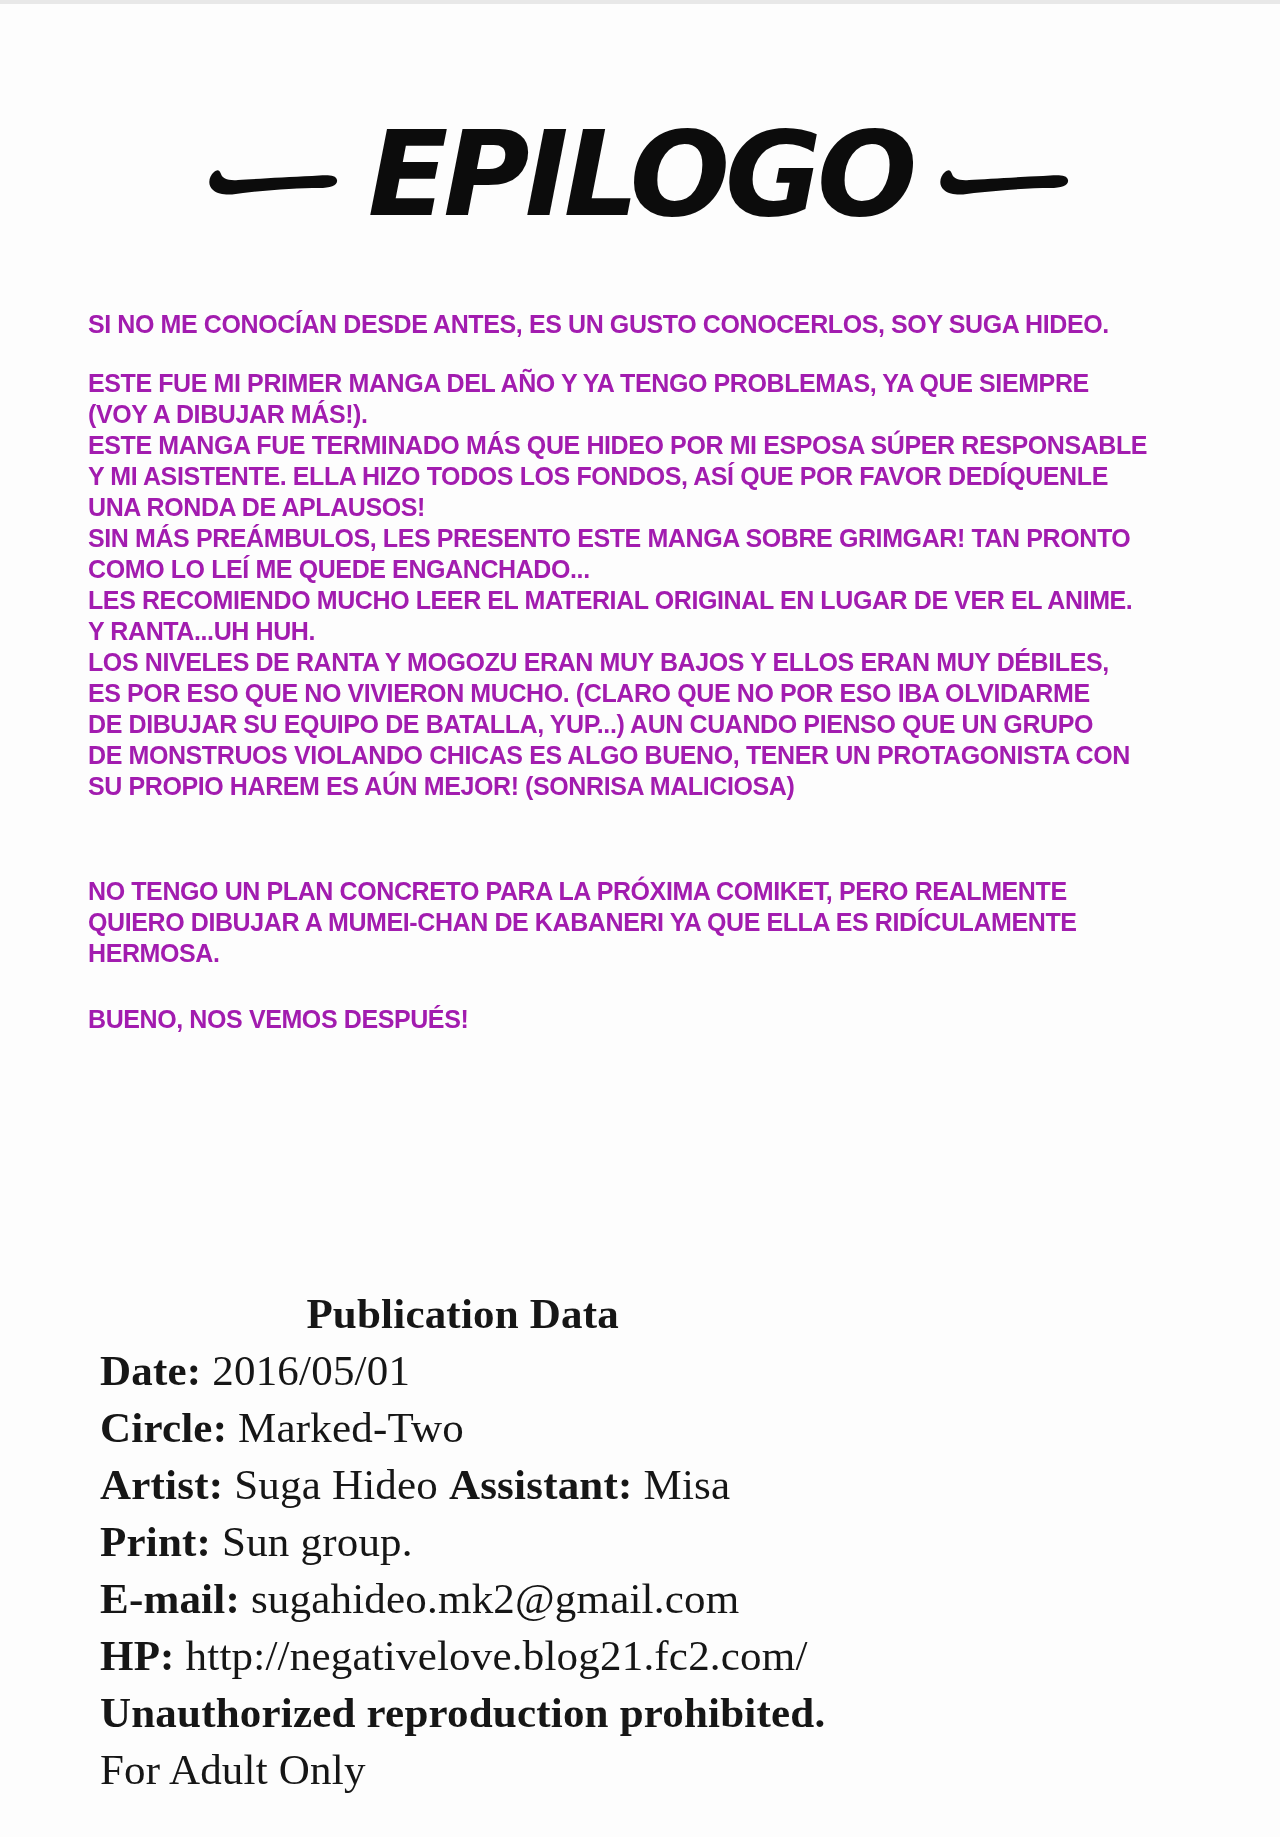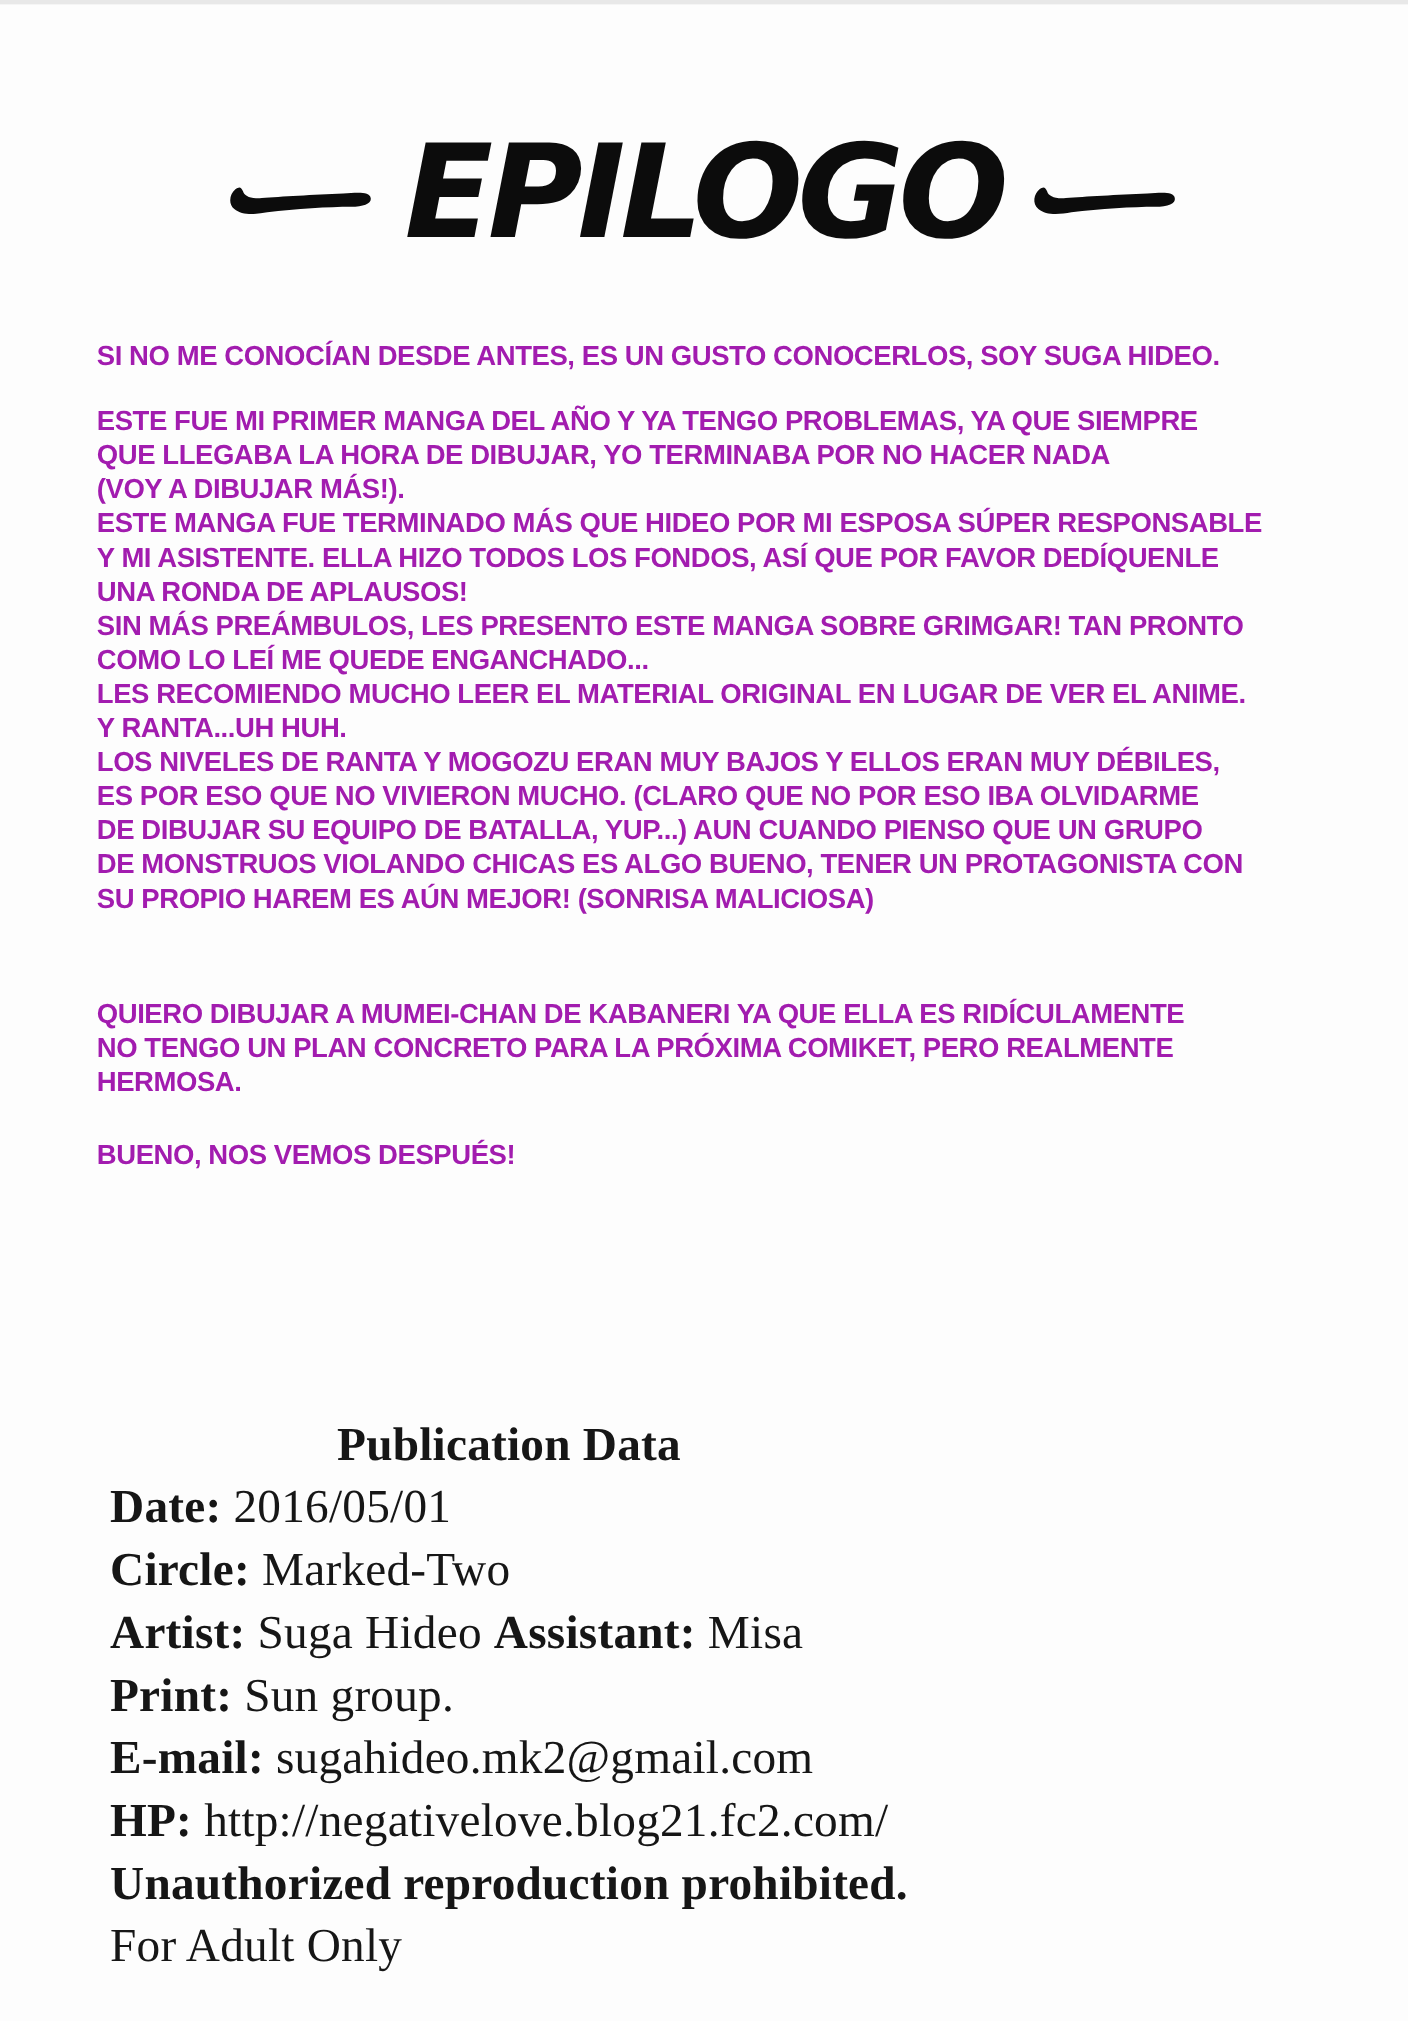--- a/index.html
+++ b/index.html
@@ -93,38 +93,37 @@
       </svg>
     </span>
   </header>
 
   <main class="body-text" id="body-text">
       <div class="para para-0">
         <div class="line">SI NO ME CONOCÍAN DESDE ANTES, ES UN GUSTO CONOCERLOS, SOY SUGA HIDEO.</div>
       </div>
       <div class="para para-1">
         <div class="line">ESTE FUE MI PRIMER MANGA DEL AÑO Y YA TENGO PROBLEMAS, YA QUE SIEMPRE</div>
-        <div class="line">QUE LLEGABA LA HORA DE DIBUJAR, YO TERMINABA POR NO HACER NADA</div>
         <div class="line">(VOY A DIBUJAR MÁS!).</div>
         <div class="line">ESTE MANGA FUE TERMINADO MÁS QUE HIDEO POR MI ESPOSA SÚPER RESPONSABLE</div>
         <div class="line">Y MI ASISTENTE. ELLA HIZO TODOS LOS FONDOS, ASÍ QUE POR FAVOR DEDÍQUENLE</div>
         <div class="line">UNA RONDA DE APLAUSOS!</div>
         <div class="line">SIN MÁS PREÁMBULOS, LES PRESENTO ESTE MANGA SOBRE GRIMGAR! TAN PRONTO</div>
         <div class="line">COMO LO LEÍ ME QUEDE ENGANCHADO...</div>
         <div class="line">LES RECOMIENDO MUCHO LEER EL MATERIAL ORIGINAL EN LUGAR DE VER EL ANIME.</div>
         <div class="line">Y RANTA...UH HUH.</div>
         <div class="line">LOS NIVELES DE RANTA Y MOGOZU ERAN MUY BAJOS Y ELLOS ERAN MUY DÉBILES,</div>
         <div class="line">ES POR ESO QUE NO VIVIERON MUCHO. (CLARO QUE NO POR ESO IBA OLVIDARME</div>
         <div class="line">DE DIBUJAR SU EQUIPO DE BATALLA, YUP...) AUN CUANDO PIENSO QUE UN GRUPO</div>
         <div class="line">DE MONSTRUOS VIOLANDO CHICAS ES ALGO BUENO, TENER UN PROTAGONISTA CON</div>
         <div class="line">SU PROPIO HAREM ES AÚN MEJOR! (SONRISA MALICIOSA)</div>
       </div>
       <div class="para para-2">
+        <div class="line">NO TENGO UN PLAN CONCRETO PARA LA PRÓXIMA COMIKET, PERO REALMENTE</div>
         <div class="line">QUIERO DIBUJAR A MUMEI-CHAN DE KABANERI YA QUE ELLA ES RIDÍCULAMENTE</div>
-        <div class="line">NO TENGO UN PLAN CONCRETO PARA LA PRÓXIMA COMIKET, PERO REALMENTE</div>
         <div class="line">HERMOSA.</div>
       </div>
       <div class="para para-3">
         <div class="line">BUENO, NOS VEMOS DESPUÉS!</div>
       </div>
     </main>
 
   <section class="publication">
     <div class="pub-heading pub-line">Publication Data</div>
     <div id="pub-rows">

